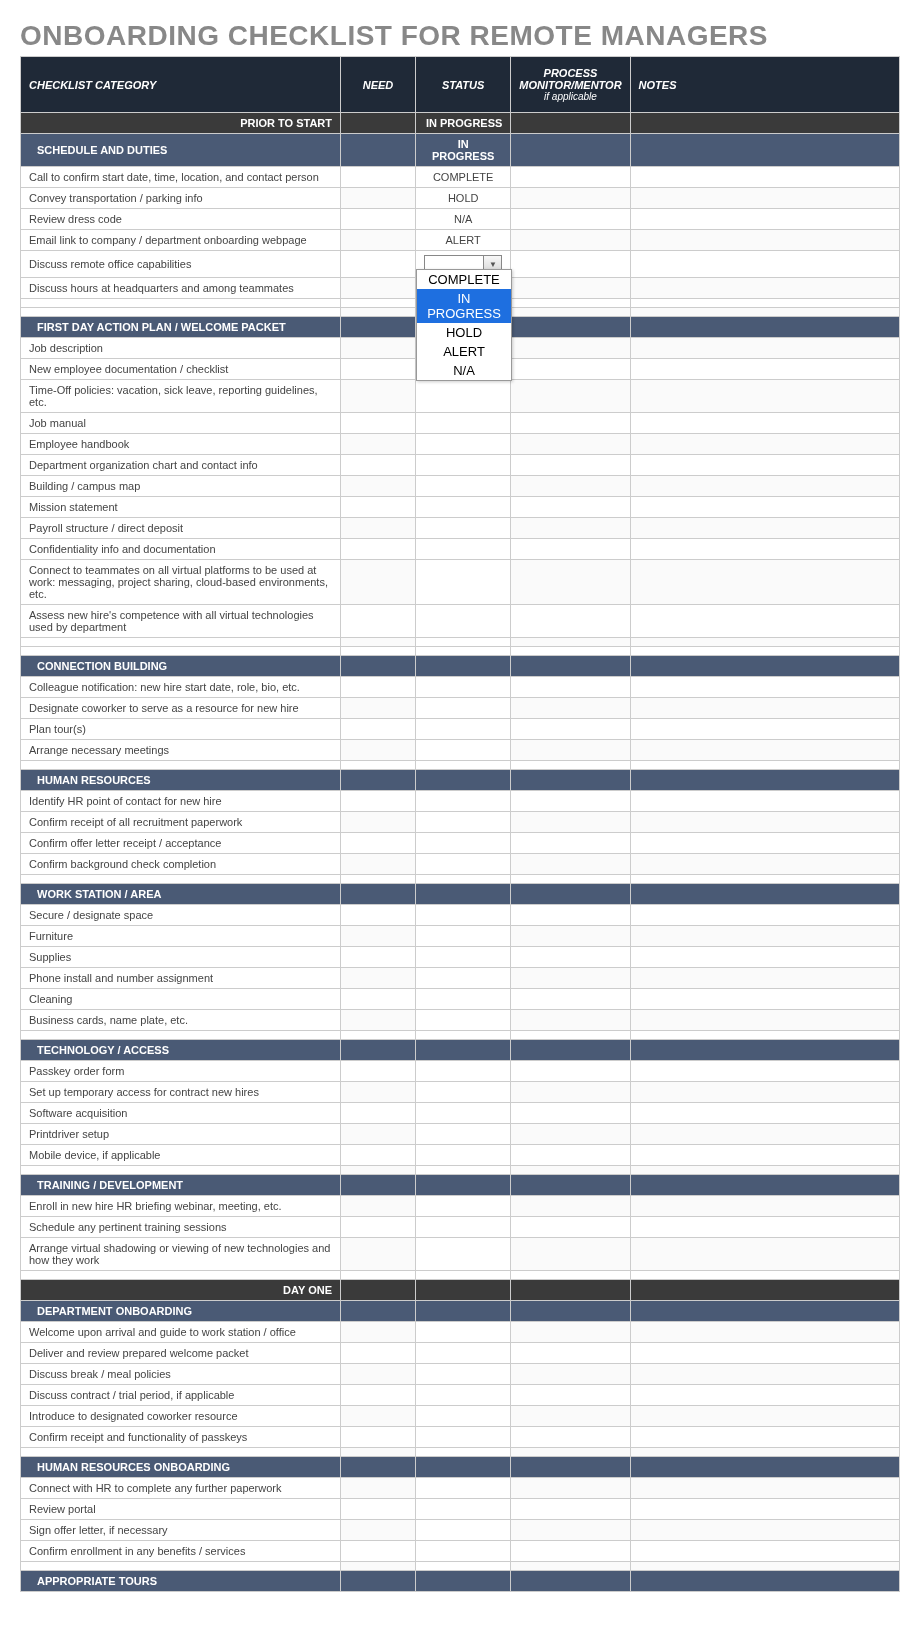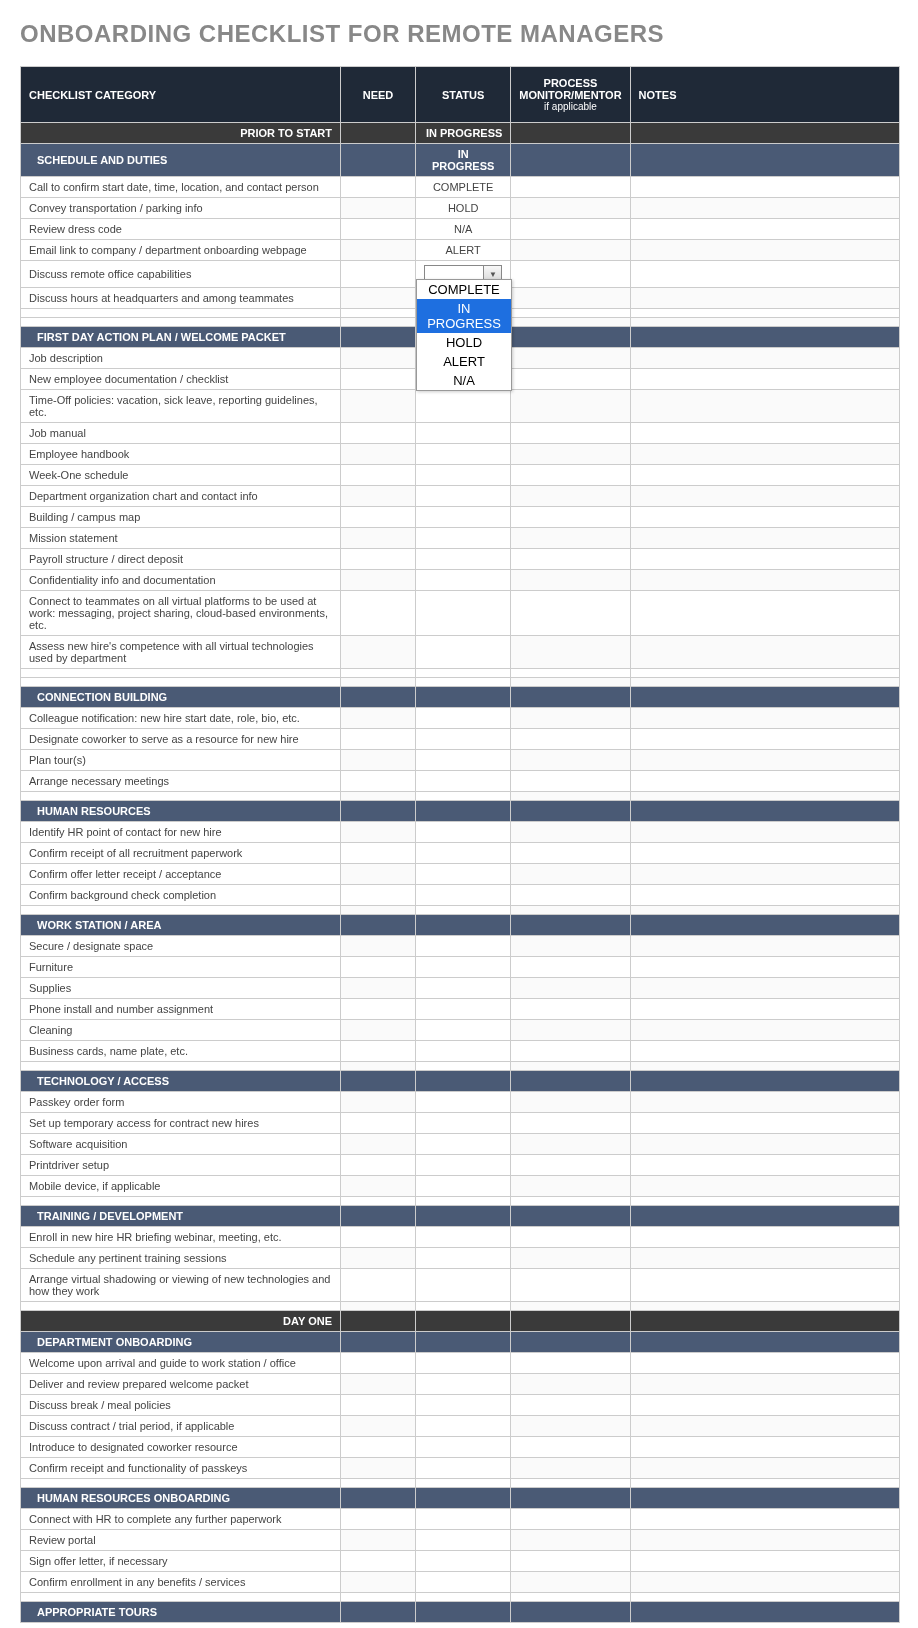--- a/index.html
+++ b/index.html
@@ -1,20 +1,20 @@
 <!DOCTYPE html>
 <html><head>
 <meta charset="utf-8">
 <style>
   * { box-sizing: border-box; margin: 0; padding: 0; }
   body { font-family: "Century Gothic", Arial, sans-serif; background: #fff; padding: 20px; font-size: 12px; color: #333; }
-  h1 { font-size: 24px; font-weight: bold; color: #888; letter-spacing: 0.5px; margin-bottom: 18px; }
+  h1 { font-size: 28px; font-weight: bold; color: #888; letter-spacing: 0.5px; margin-bottom: 4px; }
   table { border-collapse: collapse; width: 880px; border: 1px solid #ccc; }
   td, th { border: 1px solid #ccc; vertical-align: middle; }
-  .hdr-row td { background: #1f2937; color: #fff; font-weight: bold; font-size: 11px; padding: 10px 8px; }
+  .hdr-row td { background: #1f2937; color: #fff; font-weight: bold; font-size: 11px; padding: 10px 8px; font-style: italic; }
   .hdr-row .sub { font-weight: normal; font-size: 10px; display:block; }
   .col-cat { width: 320px; }
   .col-need { width: 75px; text-align:center; }
   .col-status { width: 80px; text-align:center; }
   .col-pm { width: 95px; text-align:center; }
   .col-notes { width: auto; }
   .phase-row td { background: #3a3a3a; color: #fff; font-weight: bold; font-size: 11px; padding: 4px 8px; text-align: right; }
   .phase-row .col-need, .phase-row .col-status, .phase-row .col-pm, .phase-row .col-notes { background:#3a3a3a; }
   .sec-row td { background: #4a5a75; color: #fff; font-weight: bold; font-size: 11px; padding: 4px 16px; }
   .item-row td { background: #fff; font-size: 11px; padding: 4px 8px; color:#444; }
@@ -161,27 +161,20 @@
         <td class="col-notes"></td>
       </tr>
       <tr class="item-row">
         <td class="col-cat">Employee handbook</td>
         <td class="col-need"></td>
         <td class="col-status c-status"></td>
         <td class="col-pm"></td>
         <td class="col-notes"></td>
       </tr>
       <tr class="item-row">
-        <td class="col-cat">Week-One schedule</td>
-        <td class="col-need"></td>
-        <td class="col-status c-status"></td>
-        <td class="col-pm"></td>
-        <td class="col-notes"></td>
-      </tr>
-      <tr class="item-row">
         <td class="col-cat">Department organization chart and contact info</td>
         <td class="col-need"></td>
         <td class="col-status c-status"></td>
         <td class="col-pm"></td>
         <td class="col-notes"></td>
       </tr>
       <tr class="item-row">
         <td class="col-cat">Building / campus map</td>
         <td class="col-need"></td>
         <td class="col-status c-status"></td>

